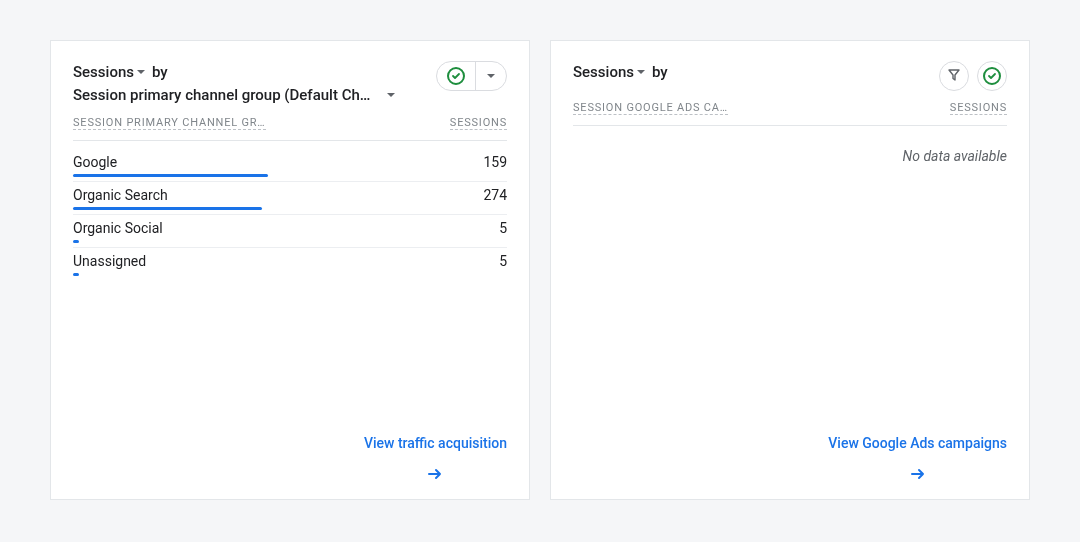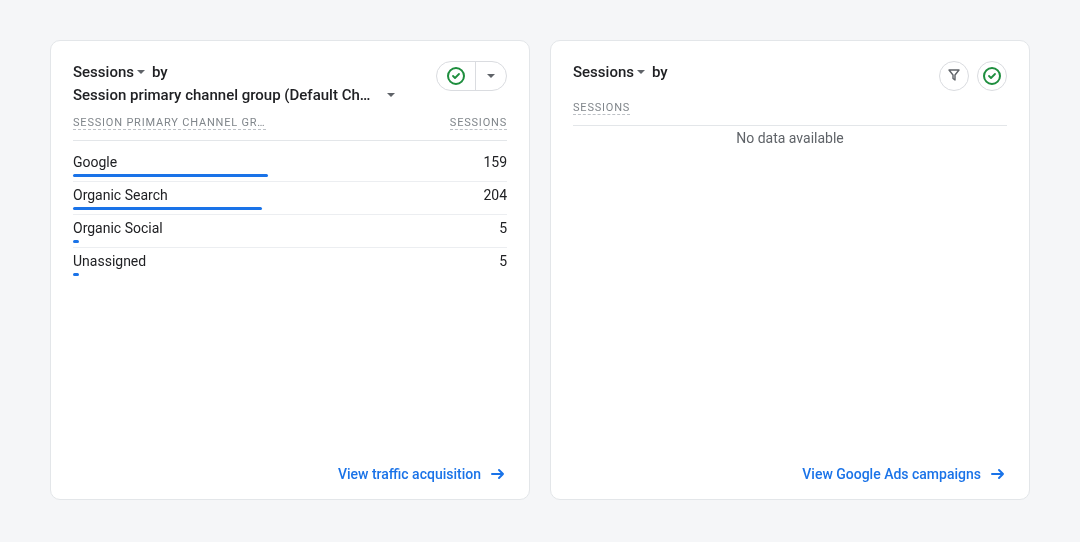--- a/index.html
+++ b/index.html
@@ -10,21 +10,21 @@
       width: 1080px;
       height: 542px;
     }
     .cards-row {
       display: flex;
       gap: 20px;
     }
     .card {
       background: #fff;
       border: 1px solid #e3e6e9;
-      border-radius: 10px;
+      border-radius: 0;
       padding: 20px 22px 16px 22px;
       flex: 1;
       height: 460px;
       display: flex;
       flex-direction: column;
       position: relative;
     }
     .card-header {
       display: flex;
       justify-content: space-between;
@@ -149,38 +149,40 @@
       height: 3px;
       background: #1a73e8;
       border-radius: 2px;
     }
     .row-divider {
       border: none;
       border-top: 1px solid #eceef1;
       margin-top: 4px;
     }
     .no-data {
-      text-align: center;
+      text-align: right;
       color: #5f6368;
       font-size: 14px;
-      margin-top: 4px;
+      margin-top: 22px;
+      font-style: italic;
     }
     .card-footer {
       margin-top: auto;
       display: flex;
       justify-content: flex-end;
     }
     .view-link {
       color: #1a73e8;
       font-size: 14px;
       font-weight: 500;
       display: flex;
       align-items: center;
-      gap: 8px;
+      gap: 14px;
       cursor: pointer;
+      flex-direction: column;
     }
     .view-link svg { display: block; }
   </style>
 </head>
 <body>
 
 <div class="cards-row">
 
   <div class="card">
     <div class="card-header">
@@ -239,21 +241,21 @@
         </div>
         <div class="bar-track">
             <div class="bar-fill" style="width: 45.0425%;"></div>
           </div>
         <hr class="row-divider">
       </div>
 
       <div class="data-row">
         <div class="row-top">
           <span>Organic Search</span>
-          <span>204</span>
+          <span>274</span>
         </div>
         <div class="bar-track">
             <div class="bar-fill" style="width: 43.6261%;"></div>
           </div>
         <hr class="row-divider">
       </div>
 
 
       <div class="data-row">
         <div class="row-top">
@@ -314,20 +316,21 @@
           <span class="check-circle">
             <svg width="10" height="10" viewBox="0 0 10 10">
                 <path d="M2 5 L4 7 L8 3" stroke="#1e8e3e" stroke-width="1.8" fill="none" stroke-linecap="round" stroke-linejoin="round"></path>
               </svg>
           </span>
         </div>
       </div>
     </div>
 
     <div class="column-headers">
+      <span class="col-dim">SESSION GOOGLE ADS CA…</span>
       <span class="col-metric">SESSIONS</span>
     </div>
     <hr class="hdr-divider">
 
     <div class="no-data">No data available</div>
 
     <div class="card-footer">
       <a class="view-link">
         <span>View Google Ads campaigns</span>
         <span>

